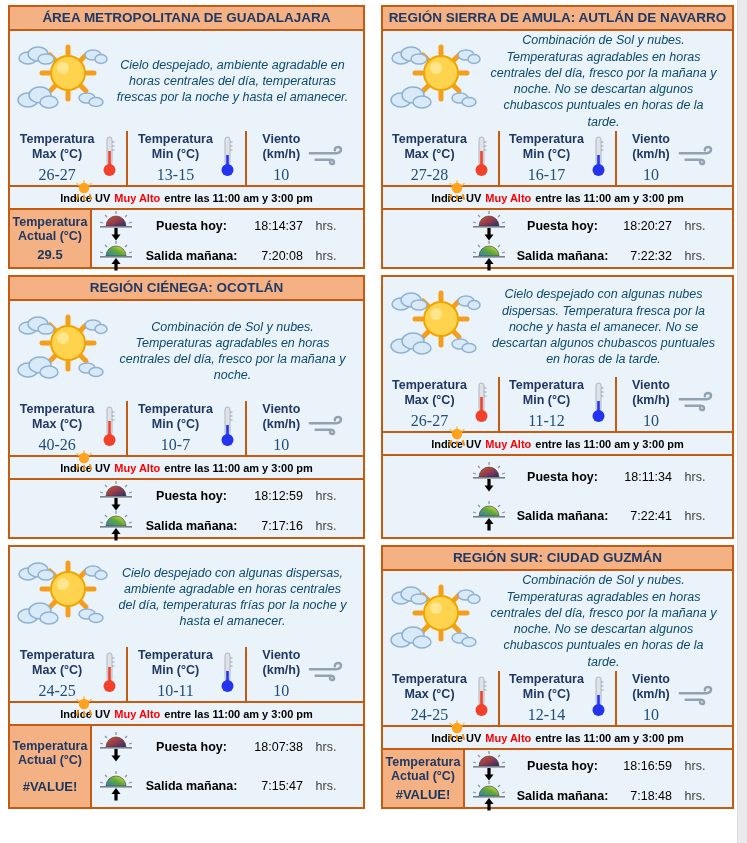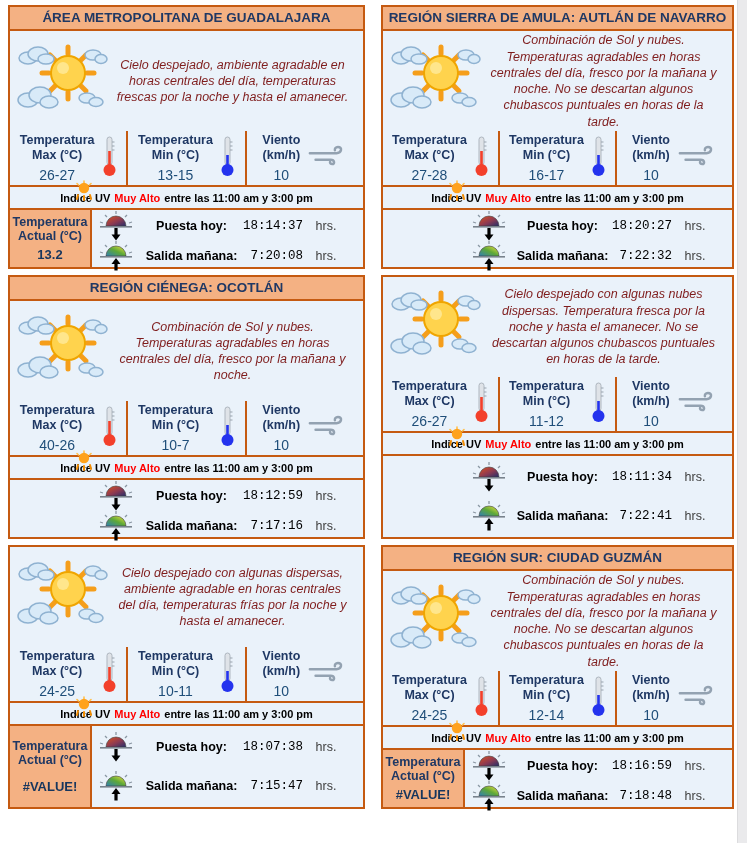--- a/index.html
+++ b/index.html
@@ -21,28 +21,28 @@
   .panel-title{
     height:22px;line-height:22px;flex:0 0 22px;
     background:#F4B183;border-bottom:2px solid #C55A11;
     color:#1F3864;font-weight:bold;font-size:13.5px;text-align:center;
     white-space:nowrap;overflow:hidden;
   }
   .panel-main{flex:0 0 100px;display:flex;align-items:center;}
   .weather-icon{flex:0 0 104px;display:flex;justify-content:center;align-items:center;}
   .desc{
     flex:1;margin:0;padding:0 14px 0 2px;
-    color:#7f1d1d;font-style:italic;font-size:12.5px;line-height:1.3;text-align:center;
+    color:#0c4a6e;font-style:italic;font-size:12.5px;line-height:1.3;text-align:center;
   }
   .temps-row{flex:0 0 54px;display:flex;}
   .tcol{flex:1 1 0;display:flex;align-items:center;justify-content:center;gap:7px;}
   .tcol.sep{border-right:2px solid #C55A11;}
   .tstack{text-align:center;}
   .tlabel{font-weight:bold;color:#1F3864;font-size:12.5px;line-height:1.15;white-space:pre-line;}
-  .tvalue{color:#1F4E79;font-size:14px;margin-top:5px;}
+  .tvalue{color:#1F4E79;font-size:16px;margin-top:5px;font-family:Liberation Serif, serif;}
   .uv-row{
     flex:0 0 21px;height:21px;border-top:2px solid #C55A11;border-bottom:2px solid #C55A11;
     display:flex;align-items:center;justify-content:center;gap:4px;
     font-size:11px;font-weight:bold;color:#000;position:relative;
   }
   .uv-row .uv-sun{position:absolute;left:62px;top:-7px;}
   .uv-level{color:#FF0000;}
   .bottom{flex:1;display:flex;min-height:0;}
   .current-box{
     flex:0 0 82px;width:82px;box-sizing:border-box;
@@ -50,21 +50,21 @@
     display:flex;flex-direction:column;align-items:center;justify-content:space-evenly;
     color:#1F3864;padding:2px 0;
   }
   .current-box.empty{background:transparent;border-right:none;}
   .current-label{font-weight:bold;font-size:12.5px;line-height:1.15;white-space:pre-line;text-align:center;}
   .current-value{font-weight:bold;font-size:13px;color:#17365D;}
   .sun-rows{flex:1;display:flex;flex-direction:column;padding:1px 14px 1px 0;}
   .sun-row{flex:1;display:flex;align-items:center;}
   .sun-icon{flex:0 0 48px;display:flex;justify-content:center;align-items:center;}
   .sun-label{flex:1;text-align:center;font-weight:bold;font-size:12.5px;color:#000;}
-  .sun-time{flex:0 0 60px;text-align:right;font-size:12.5px;color:#000;font-family:Liberation Mono, monospace;}
+  .sun-time{flex:0 0 60px;text-align:right;font-size:12.5px;color:#000;}
   .sun-unit{flex:0 0 46px;text-align:center;font-size:12.5px;color:#404040;}
   .scrollbar{
     position:absolute;top:0;right:0;width:9px;height:843px;
     background:#EAEAEC;border-left:1px solid #DCDCDE;
   }
 </style>
 </head>
 <body>
 
 <div class="grid" id="grid">
@@ -175,21 +175,21 @@
       </span>
       <span>Indice UV</span>
       <span class="uv-level">Muy Alto</span>
       <span>entre las 11:00 am y 3:00 pm</span>
     </div>
 
     <div class="bottom">
       <div class="current-box">
         <div class="current-label">Temperatura
 Actual (°C)</div>
-        <div class="current-value">13.2</div>
+        <div class="current-value">29.5</div>
       </div>
       <div class="sun-rows">
         <div class="sun-row">
           <span class="sun-icon">
             <svg width="34" height="30" viewBox="0 0 34 30">
               <defs>
                 <linearGradient id="gset" x1="0" y1="0" x2="1" y2="1">
                   <stop offset="0" stop-color="#E0511E"></stop>
                     <stop offset="0.55" stop-color="#8C3A52"></stop>
                     <stop offset="1" stop-color="#232E6B"></stop>

